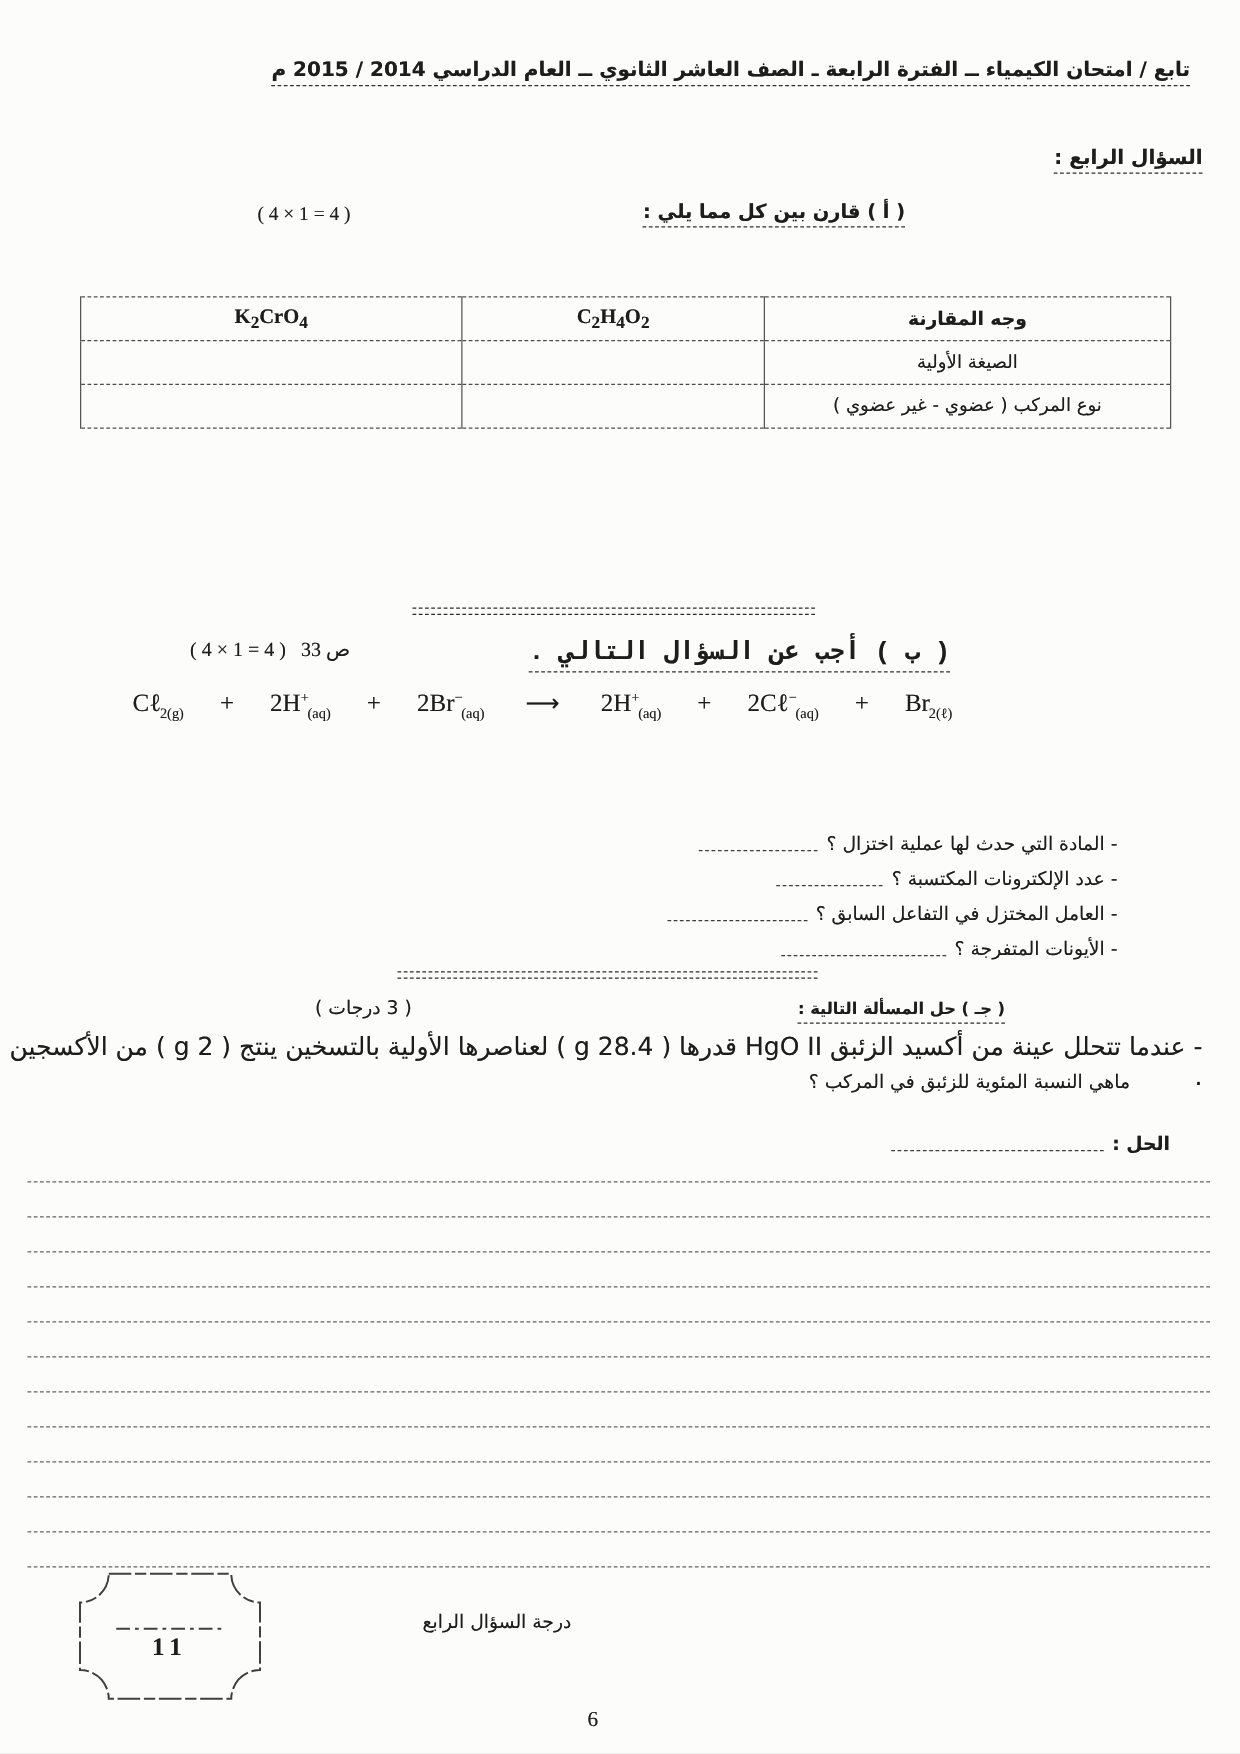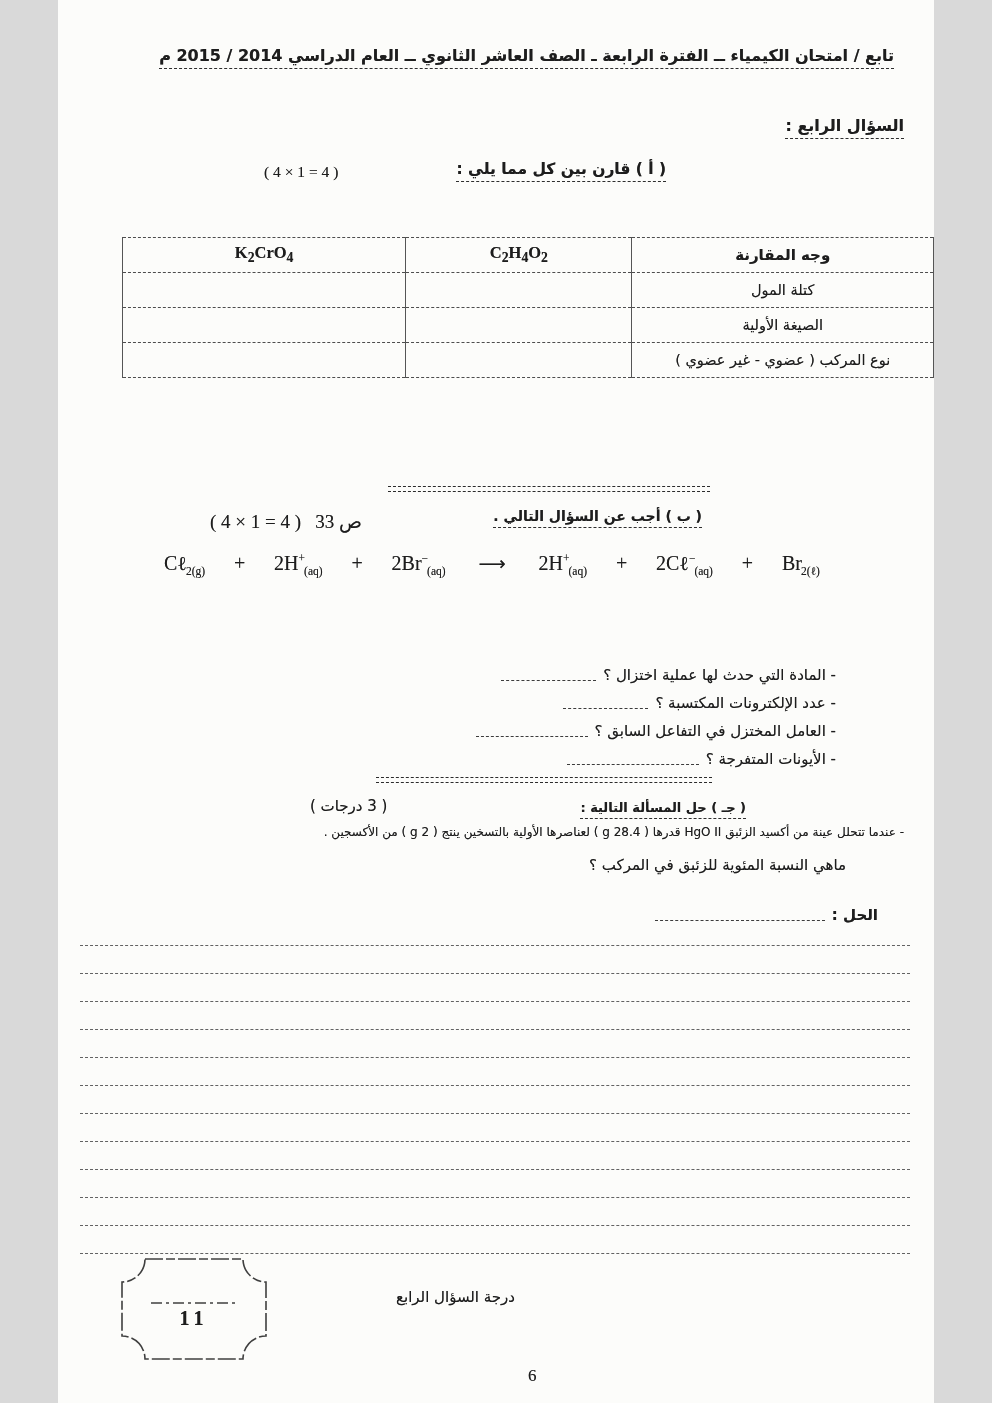--- a/index.html
+++ b/index.html
@@ -1,16 +1,16 @@
 <!DOCTYPE html>
 <html lang="ar"><head>
 <meta charset="utf-8">
 <style>
   html,body{margin:0;padding:0;background:#d9d9d9;}
-  .page{position:relative;width:876px;height:1403px;margin:0 auto;background:#fcfcfa;
+  .page{position:relative;width:992px;height:1403px;margin:0 auto;background:#fcfcfa;
         font-family:"DejaVu Sans",sans-serif;color:#1d1d1d;overflow:hidden;
         text-shadow:0 0 .5px rgba(25,25,25,.55);}
   .abs{position:absolute;}
   .rtl{direction:rtl;text-align:right;}
   .serif{font-family:"Liberation Serif","DejaVu Serif",serif;}
   .bold{font-weight:bold;}
   .u{border-bottom:1.6px dashed #2e2e2e;padding-bottom:3px;display:inline-block;}
 
   .hdr{top:46px;right:40px;font-size:16px;letter-spacing:.2px;}
   .q4t{top:116px;right:30px;font-size:16px;}
@@ -25,35 +25,35 @@
     text-align:center;vertical-align:middle;height:34px;padding:0 6px;font-weight:normal;}
   .cmp-table .formula{font-size:16.5px;font-weight:bold;}
   .cmp-table .hcell{font-size:15px;font-weight:bold;}
   .cmp-table .lbl{font-size:14.5px;}
   .c1{width:325px;}.c2{width:242px;}.c3{width:305px;}
 
   .divider{border-top:1.6px dashed #2b2b2b;border-bottom:1.3px dashed #2b2b2b;height:4px;}
   .div1{top:486px;left:330px;width:322px;}
   .div2{top:777px;left:318px;width:336px;}
 
-  .pb-h{top:508px;right:232px;font-size:14px;}
-  .pb-m{top:510px;left:152px;font-size:19px;}
+  .pb-h{top:508px;right:232px;font-size:20px;font-family:Liberation Mono, monospace;}
+  .pb-m{top:510px;left:152px;font-size:16px;}
 
   .eq{top:552px;left:106px;width:656px;font-size:20px;display:flex;align-items:baseline;justify-content:space-between;}
   .eq sup{font-size:11.5px;}
   .eq sub{font-size:11.5px;margin-left:-1px;}
   .eq .arrow{font-family:"DejaVu Sans",sans-serif;font-size:19px;padding:0 4px;}
 
   .instr{top:619px;right:102px;font-size:15px;}
   .q-item{direction:rtl;right:98px;font-size:15px;white-space:nowrap;}
   .fill{display:inline-block;border-bottom:1.6px dashed #3c3c3c;height:10px;vertical-align:middle;margin:0 7px;}
 
   .pc-h{top:800px;right:188px;font-size:13px;}
   .pc-m{top:797px;left:252px;font-size:15px;}
-  .prob1{top:825px;right:30px;font-size:12px;}
+  .prob1{top:825px;right:30px;font-size:20px;}
   .prob2{top:856px;right:88px;font-size:15px;}
   .sol{top:906px;right:56px;font-size:15px;}
 
   .answers{position:absolute;top:918px;left:22px;right:24px;}
   .answers .ln{height:27px;border-bottom:1.3px dashed #626262;}
 
   .stamp{left:57px;top:1253px;width:158px;height:112px;}
   .stamp-value{position:absolute;left:0;top:54px;width:100%;text-align:center;
                font-size:20px;font-weight:bold;letter-spacing:5px;}
   .grade-cap{top:1288px;left:338px;font-size:15px;direction:rtl;}
@@ -82,25 +82,20 @@
     <colgroup>
         <col class="c1">
         <col class="c2">
         <col class="c3">
       </colgroup>
     <tbody>
         <tr>
       <th class="hcell">وجه المقارنة</th>
       <th class="serif formula"><span>C</span><sub>2</sub><span>H</span><sub>4</sub><span>O</span><sub>2</sub></th>
       <th class="serif formula"><span>K</span><sub>2</sub><span>CrO</span><sub>4</sub></th>
-    </tr>
-    <tr>
-      <td class="lbl">كتلة المول</td>
-      <td></td>
-      <td></td>
     </tr>
     <tr>
       <td class="lbl">الصيغة الأولية</td>
       <td></td>
       <td></td>
     </tr>
     <tr>
       <td class="lbl">نوع المركب ( عضوي - غير عضوي )</td>
       <td></td>
       <td></td>

